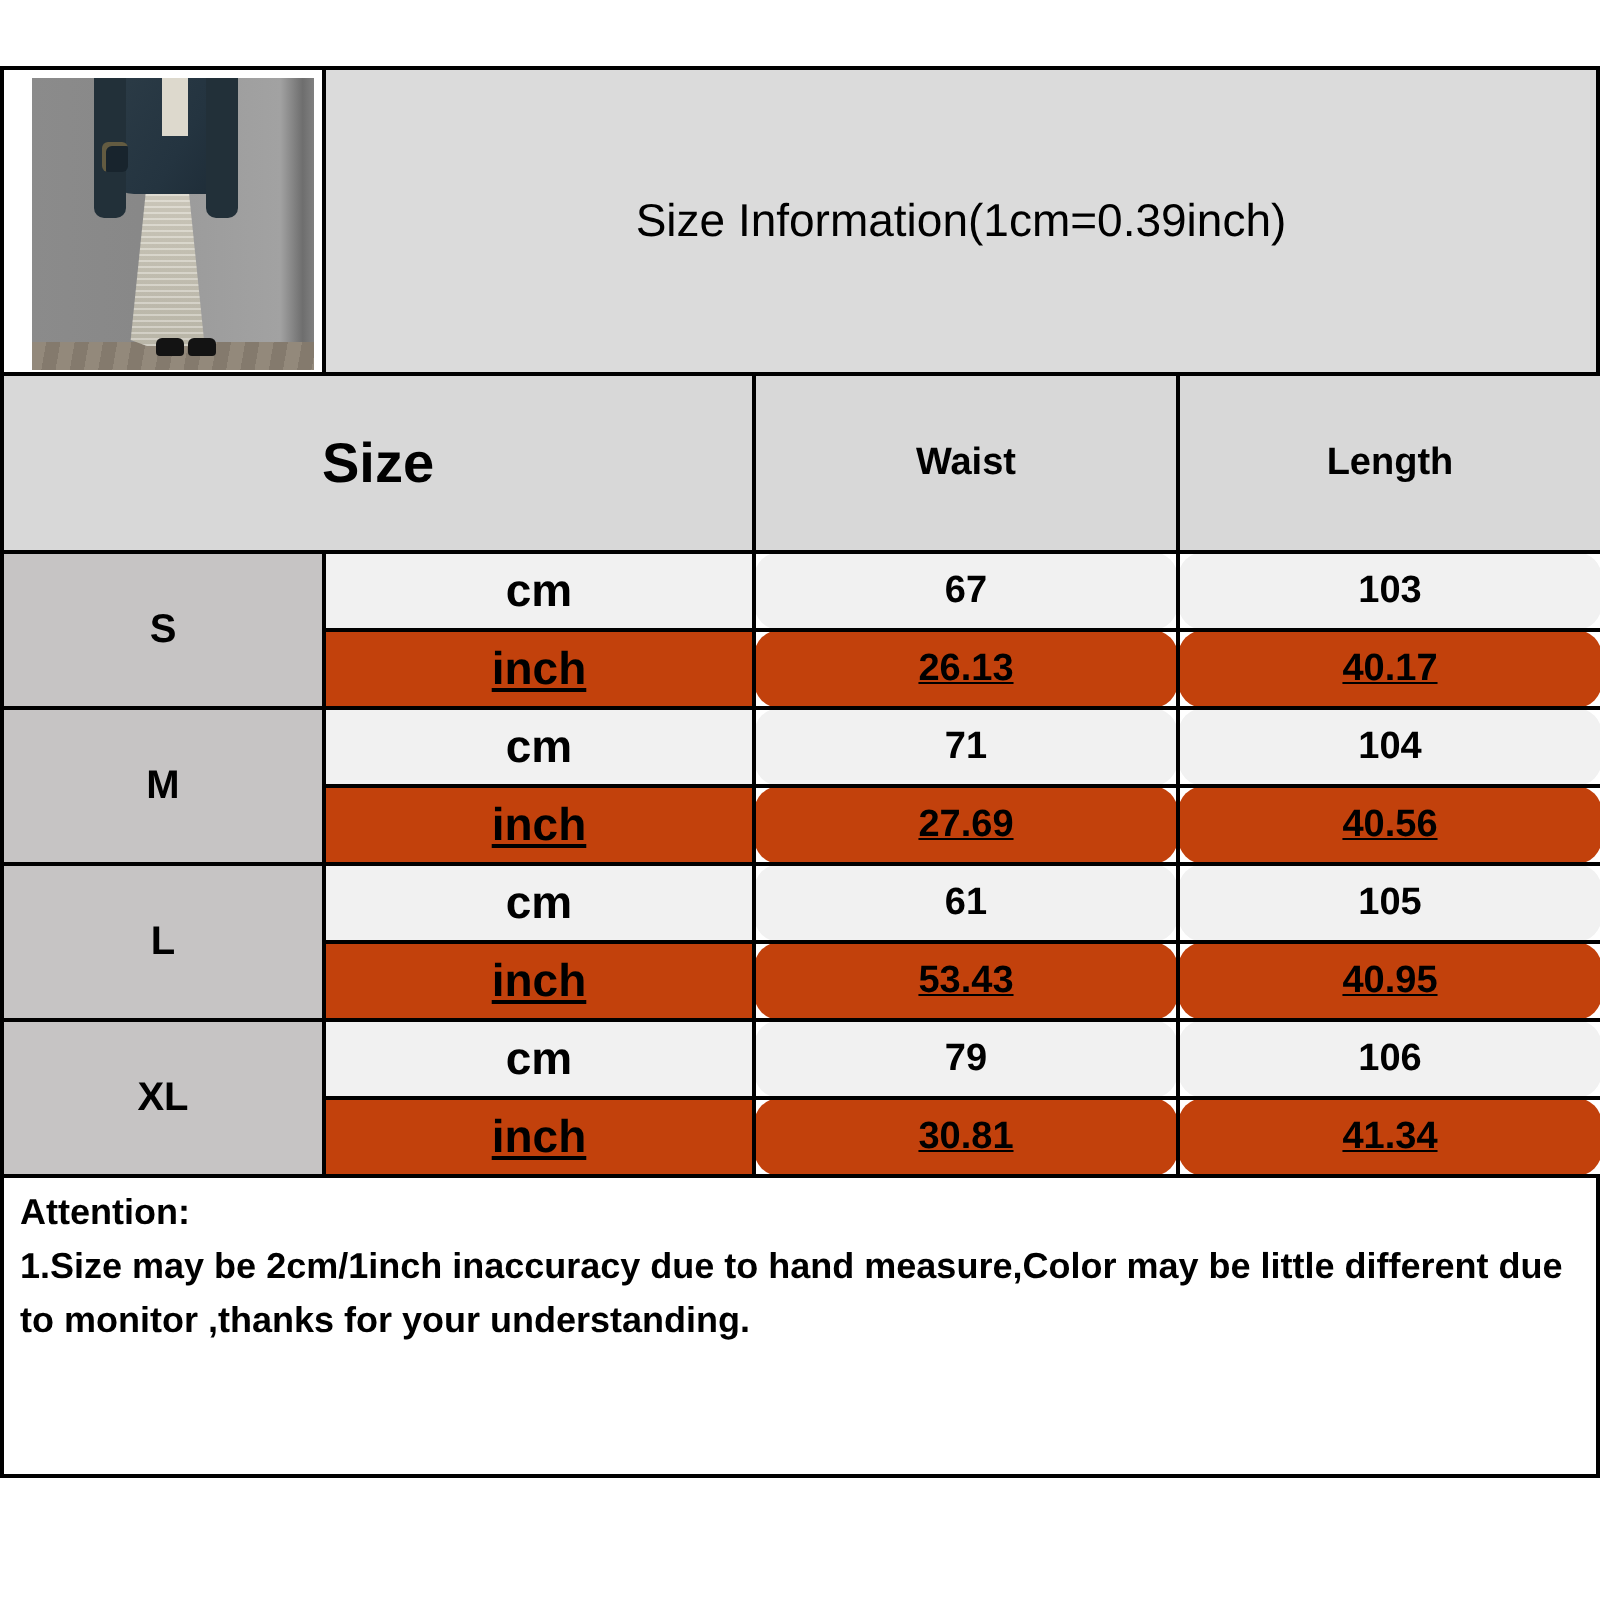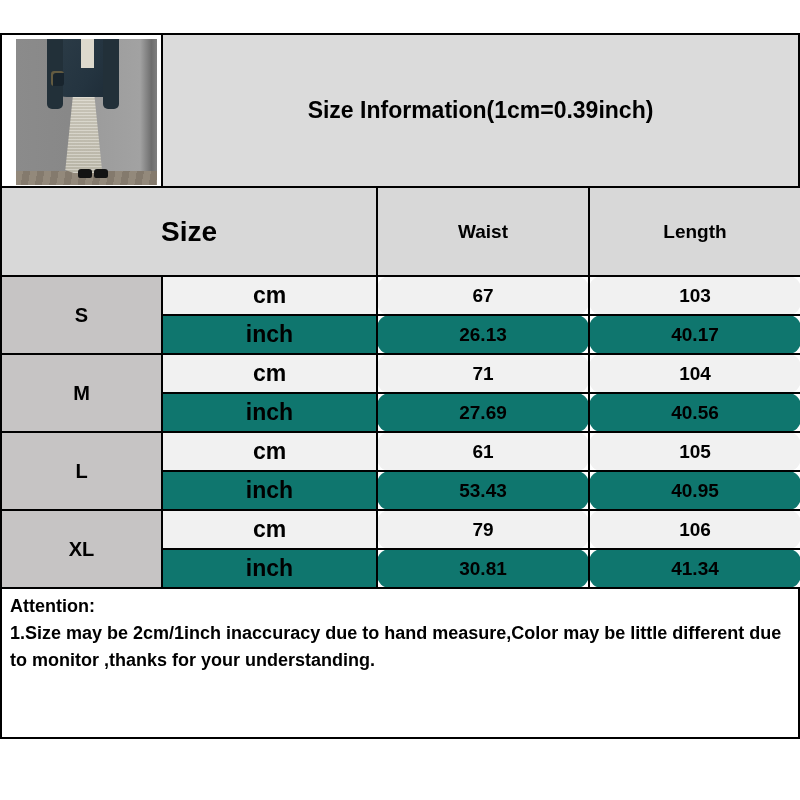--- a/index.html
+++ b/index.html
@@ -55,35 +55,35 @@
   }
   .photo .camisole { position: absolute; top: 0; left: 46%; width: 9%; height: 20%; background: #ddd9cd; }
   .photo .sleeve { position: absolute; top: 0; width: 11%; height: 48%; background: #223039; border-radius: 0 0 5px 5px; }
   .sleeve.sl-l { left: 22%; } .sleeve.sl-r { left: 62%; }
   .photo .bag { position: absolute; top: 22%; left: 25%; width: 13px; height: 15px; background: #18242d; border-radius: 3px; box-shadow: inset 2px 2px 0 rgba(190,160,90,0.45); }
   .banner-cell {
     flex: 1;
     background: #dbdbdb;
     display: flex; align-items: center; justify-content: center;
   }
-  .banner-title { font-size: 23px; font-weight: bold; letter-spacing: 0; }
+  .banner-title { font-size: 23px; font-weight: normal; letter-spacing: 0; }
 
   
   table.size-table { width: 800px; border-collapse: collapse; table-layout: fixed; }
   table.size-table td {
     border: 2px solid #000;
     text-align: center; vertical-align: middle;
     overflow: hidden;
   }
   tr.header-row { height: 89px; }
   td.size-head { background: #d8d8d8; font-size: 28px; font-weight: bold; }
   td.col-head { background: #d8d8d8; font-size: 19px; font-weight: bold; }
   tr.row-cm { height: 39px; } tr.row-inch { height: 39px; }
   tr.row-cm td { background: #f1f1f1; }
-  tr.row-inch td { background: #0f766e; }
+  tr.row-inch td { background: #c2410c; text-decoration: underline; }
   td.size-cell { background: #c6c4c4 !important; font-size: 20px; font-weight: bold; }
   td.unit-cell { font-size: 23px; font-weight: bold; }
   td.val-cell { font-size: 19px; font-weight: 600; border-radius: 13px; }
 
   
   .attention {
     height: 150px;
     border: 2px solid #000;
     border-top: 0;
     padding: 4px 8px;

